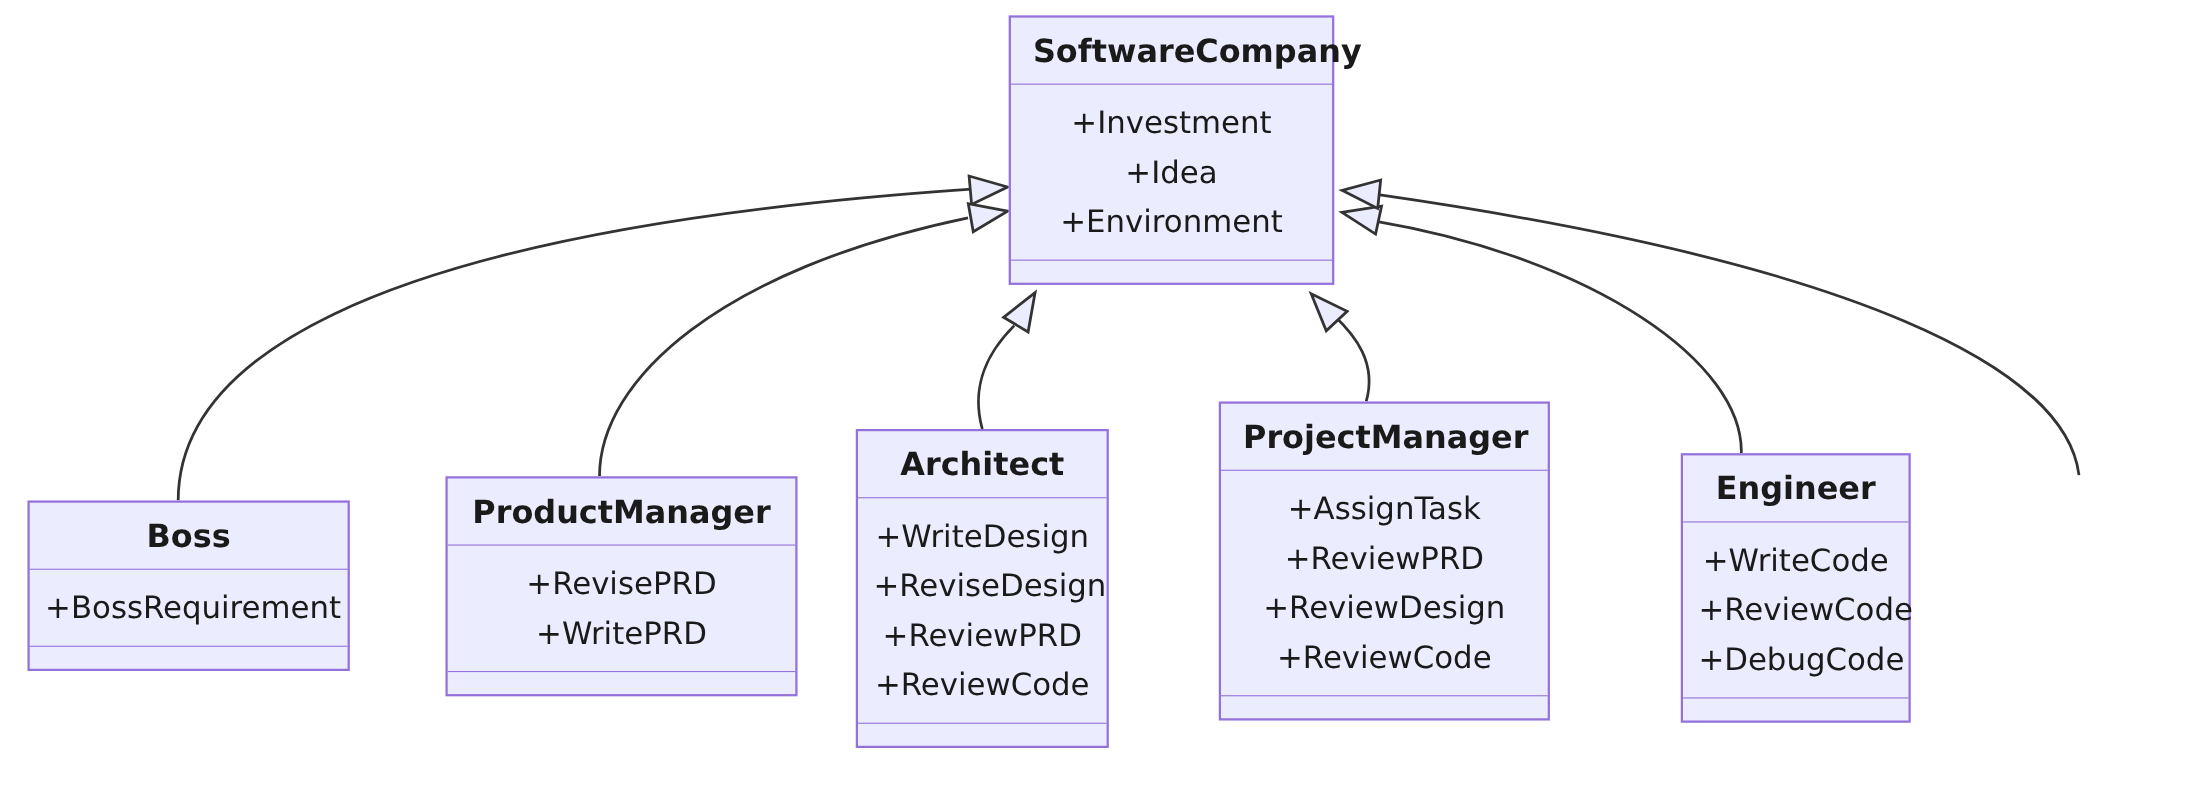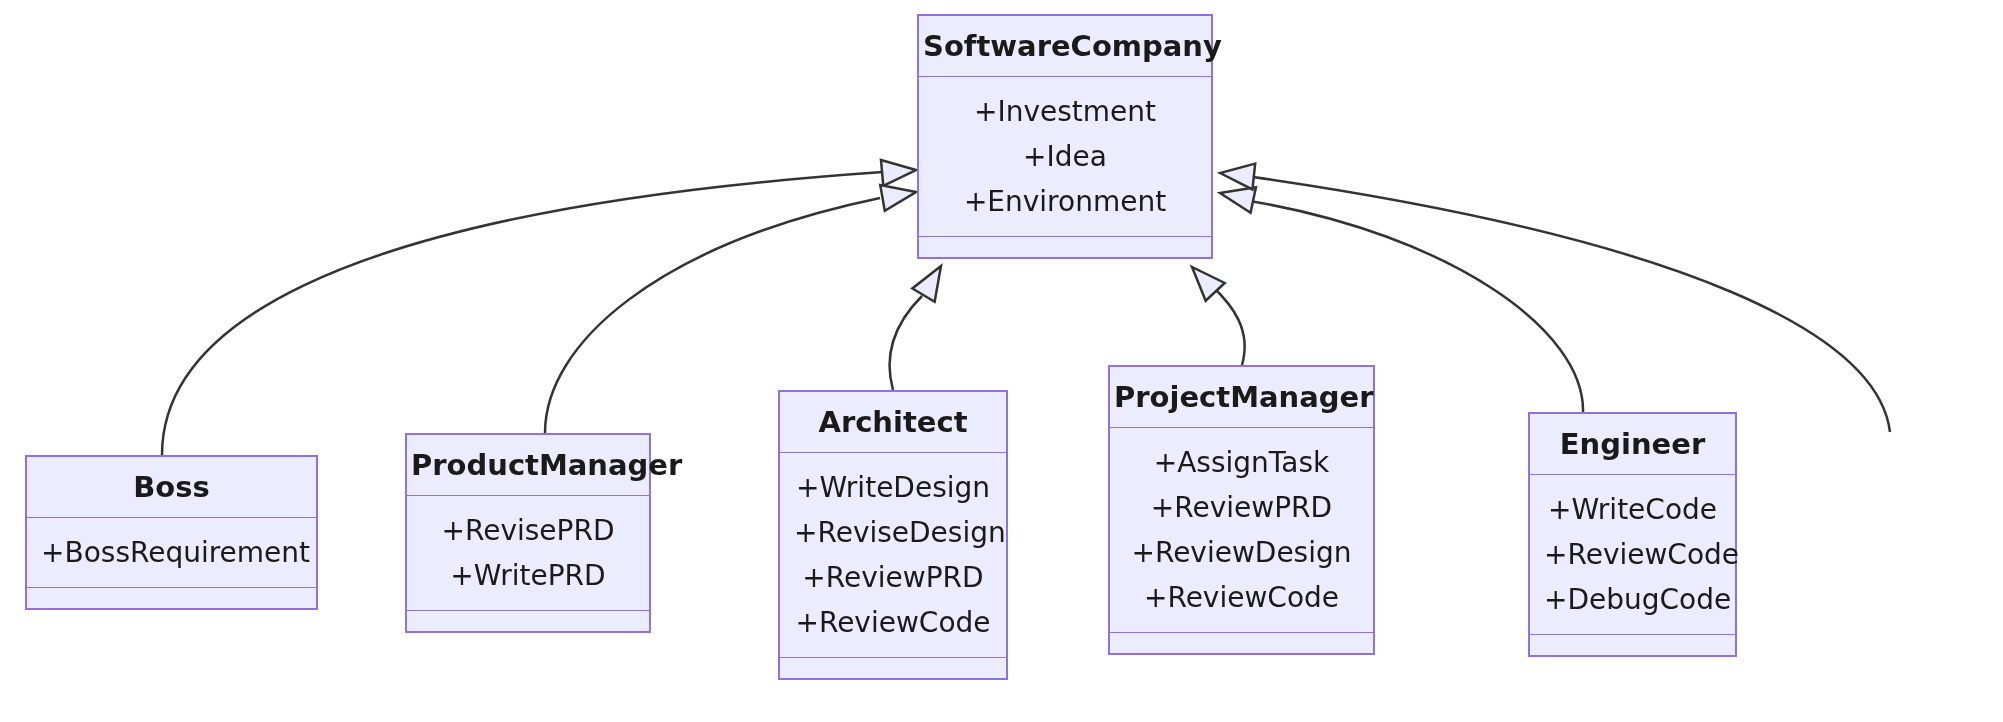--- a/index.html
+++ b/index.html
@@ -21,43 +21,43 @@
     position:absolute;
     background:#ECECFF;
     border:2px solid #9370DB;
     box-sizing:border-box;
   }
   .class-title {
     text-align:center;
     font-weight:bold;
     font-size:29px;
     line-height:36px;
-    padding:12px 4px;
+    padding:12px 20px;
     border-bottom:1.5px solid #9370DB;
     white-space:nowrap;
   }
   .class-members {
     padding:12px 14px;
     border-bottom:1.5px solid #9370DB;
     text-align:center;
   }
   .class-member {
     font-size:28px;
     line-height:45px;
     white-space:nowrap;
   }
   .class-methods {
     height:20px;
   }
   
   #box-softwarecompany { left:917px;  top:14px;  width:296px; }
   #box-boss            { left:25px;   top:455px; width:293px; }
-  #box-productmanager  { left:405px;  top:433px; width:246px; }
+  #box-productmanager  { left:405px;  top:433px; width:320px; }
   #box-architect       { left:778px;  top:390px; width:230px; }
-  #box-projectmanager  { left:1108px; top:365px; width:267px; }
+  #box-projectmanager  { left:1108px; top:365px; width:301px; }
   #box-engineer        { left:1528px; top:412px; width:209px; }
   #box-qa              { left:1792px; top:432px; width:198px; }
   .edge {
     fill:none;
     stroke:#333333;
     stroke-width:2.5;
   }
   .arrowhead {
     fill:#ECECFF;
     stroke:#333333;

